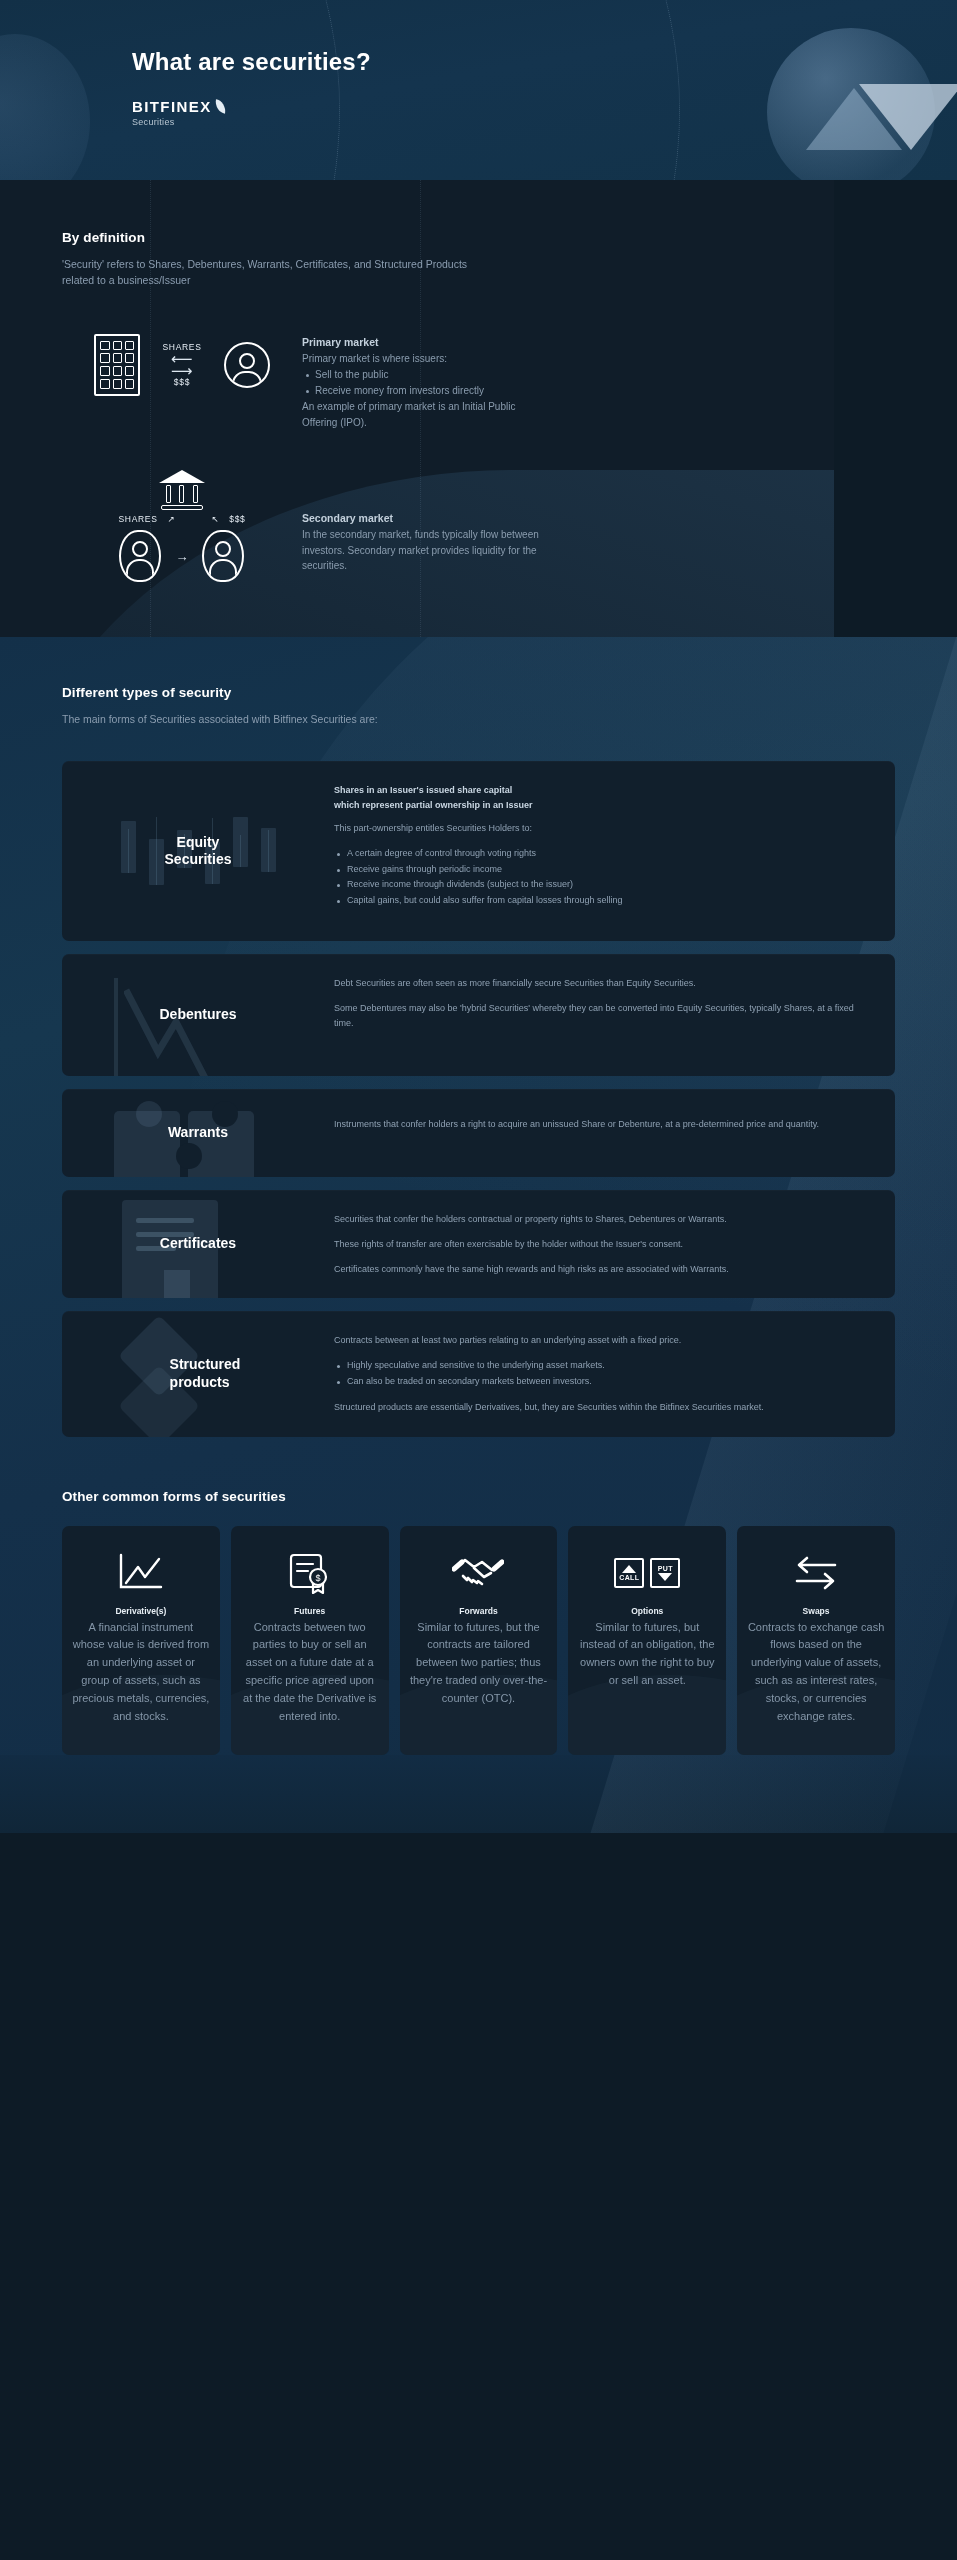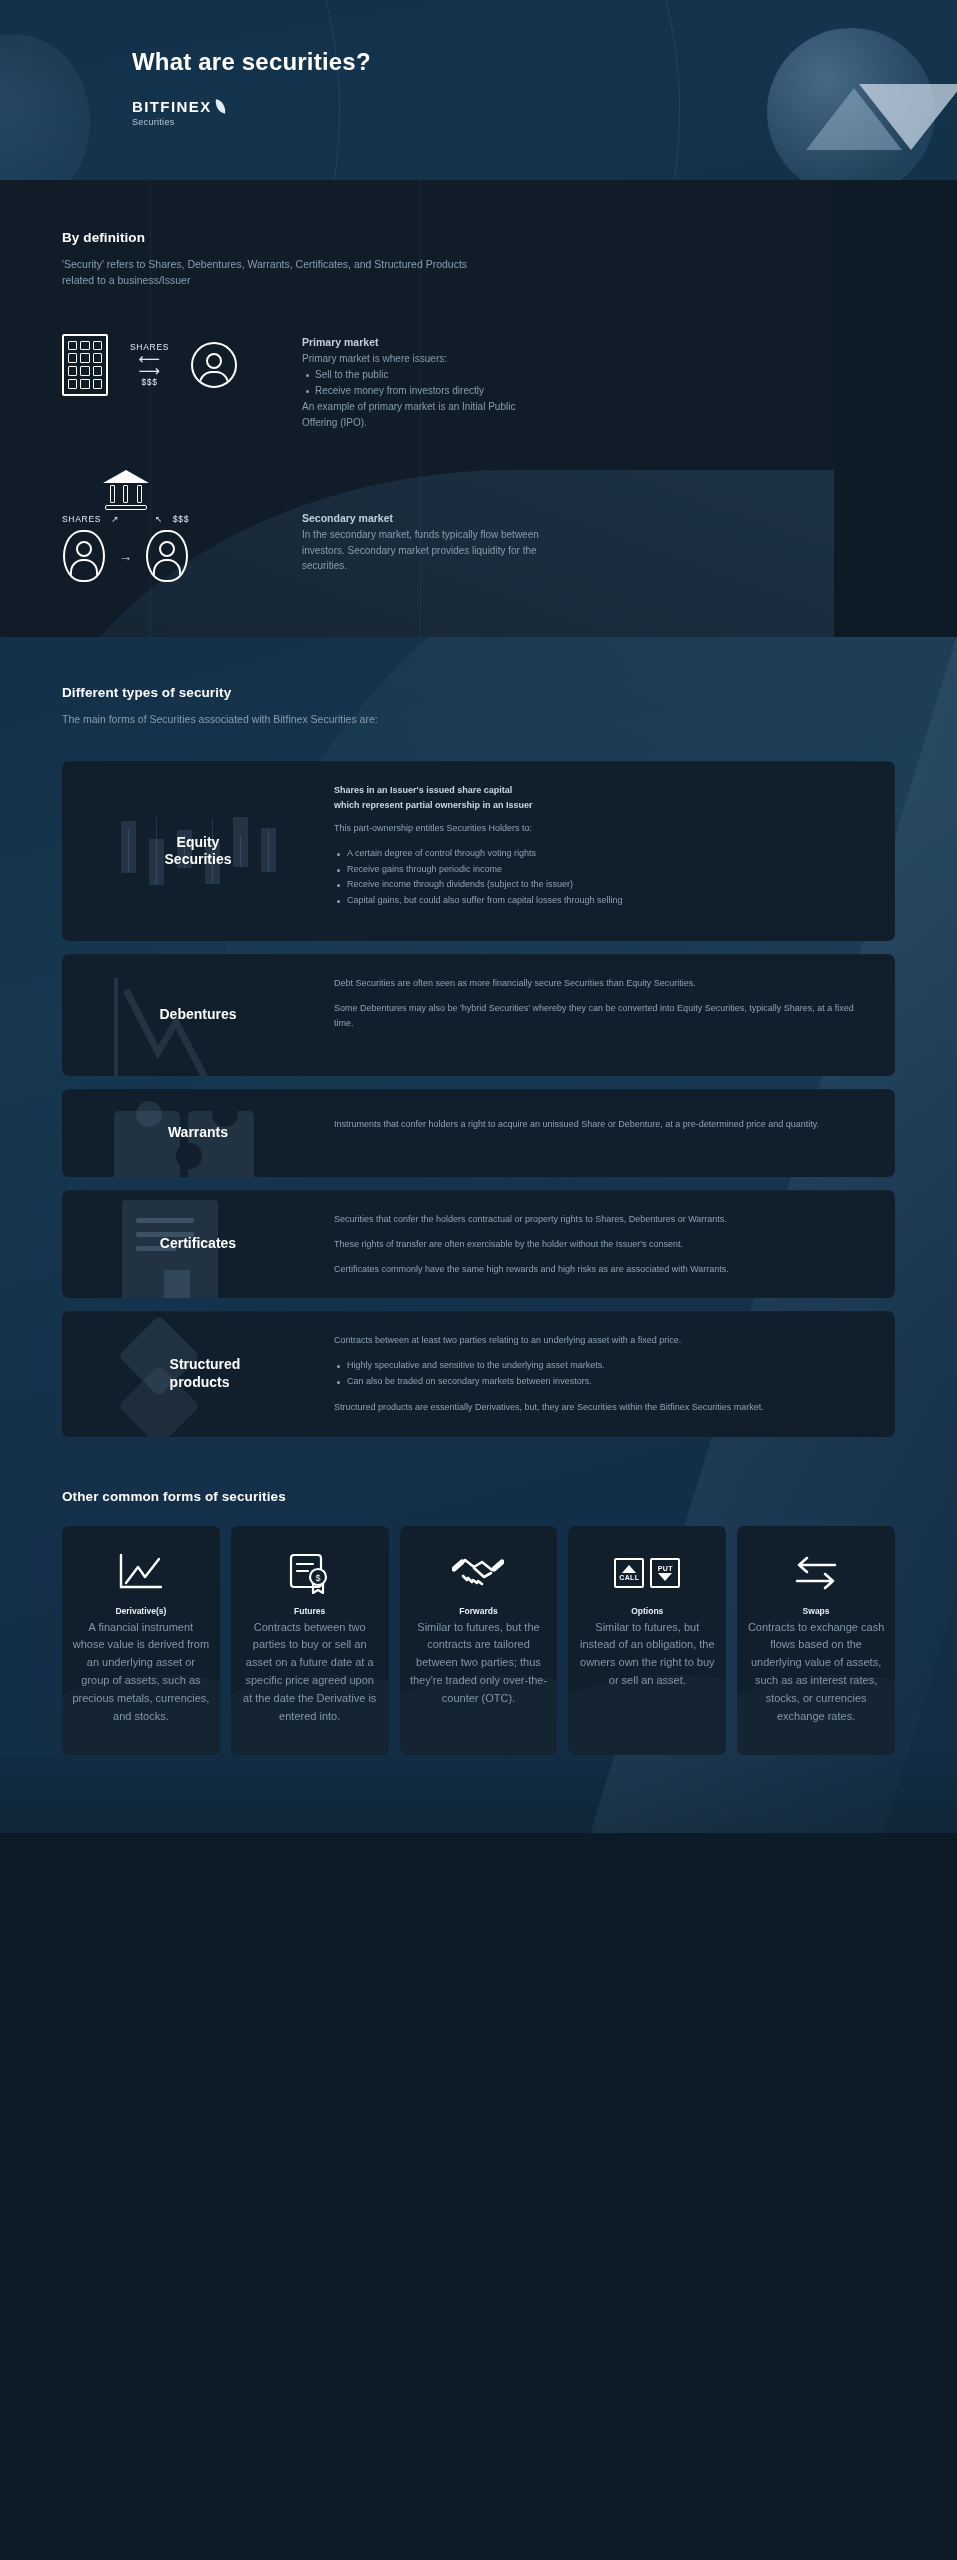--- a/index.html
+++ b/index.html
@@ -80,21 +80,21 @@
 
   .h-sec {
     font-size:13.5px; font-weight:bold; color:#ffffff; letter-spacing:.1px;
   }
   .p-sec {
     font-size:10.5px; color:#8b9db0; line-height:1.55; margin-top:11px;
   }
 
   
   .market-row { display:flex; align-items:flex-start; }
-  .market-art { width:240px; flex:0 0 240px; display:flex; justify-content:flex-start; }
+  .market-art { width:240px; flex:0 0 240px; display:flex; justify-content:center; }
   .market-txt { flex:1; padding-top:2px; }
   .market-title { font-size:10.5px; font-weight:bold; color:#c3d0dc; margin-bottom:3px; }
   .market-body { font-size:10px; color:#8a9cae; line-height:1.55; }
   .market-body ul { list-style:none; margin:1px 0; }
   .market-body li { padding-left:13px; position:relative; }
   .market-body li:before {
     content:""; position:absolute; left:4px; top:7px;
     width:3px;height:3px;border-radius:50%;background:#8a9cae;
   }
 

